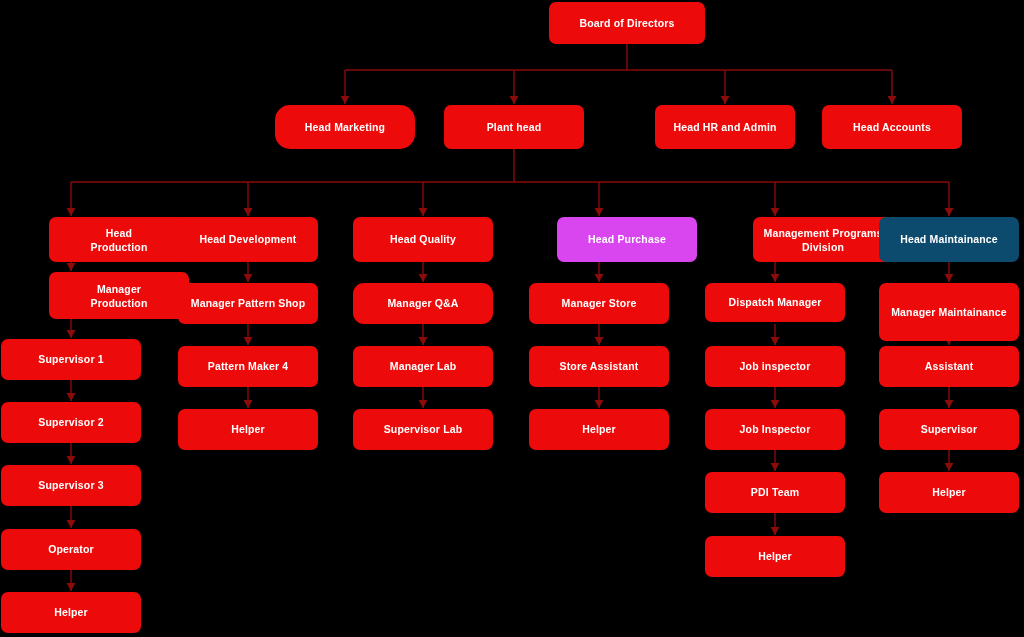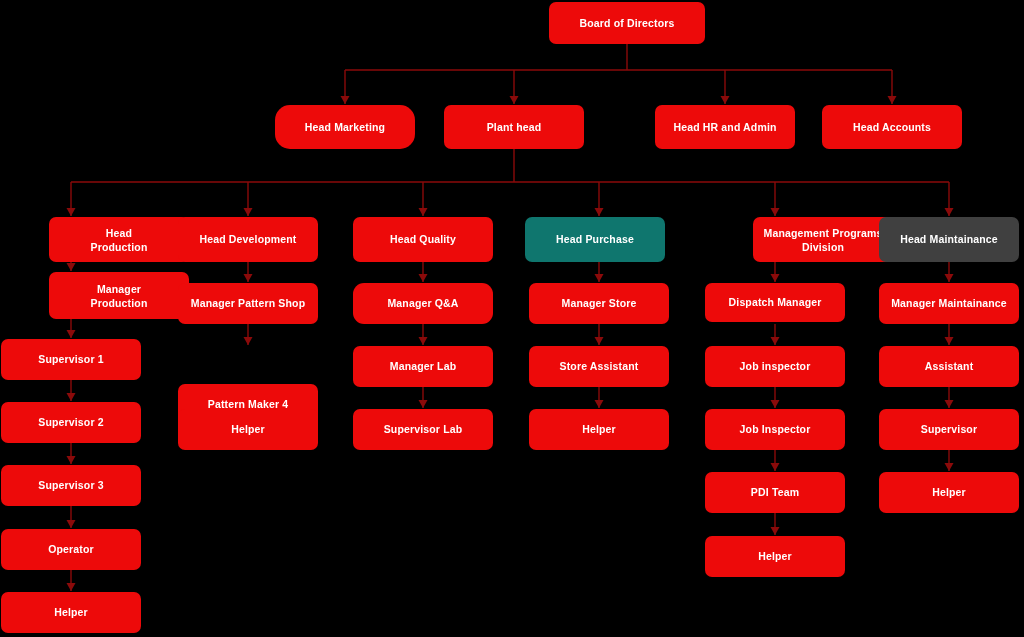--- a/index.html
+++ b/index.html
@@ -145,27 +145,27 @@
       </div>
       <div class="node two-line" style="left: 1px; top: 217px; width: 140px; height: 45px; background: rgb(237, 10, 10); color: rgb(255, 255, 255);">
         <span>Head<br>Production</span>
       </div>
       <div class="node" style="left: 178px; top: 217px; width: 140px; height: 45px; background: rgb(237, 10, 10); color: rgb(255, 255, 255);">
         <span>Head Development</span>
       </div>
       <div class="node" style="left: 353px; top: 217px; width: 140px; height: 45px; background: rgb(237, 10, 10); color: rgb(255, 255, 255);">
         <span>Head Quality</span>
       </div>
-      <div class="node" style="left: 525px; top: 217px; width: 140px; height: 45px; background: #0f766e; color: rgb(255, 255, 255);">
+      <div class="node" style="left: 557px; top: 217px; width: 140px; height: 45px; background: #d946ef; color: rgb(255, 255, 255);">
         <span>Head Purchase</span>
       </div>
       <div class="node two-line" style="left: 705px; top: 217px; width: 140px; height: 45px; background: rgb(237, 10, 10); color: rgb(255, 255, 255);">
         <span>Management Programs<br>Division</span>
       </div>
-      <div class="node" style="left: 879px; top: 217px; width: 140px; height: 45px; background: #404040; color: rgb(255, 255, 255);">
+      <div class="node" style="left: 879px; top: 217px; width: 140px; height: 45px; background: #0c4a6e; color: rgb(255, 255, 255);">
         <span>Head Maintainance</span>
       </div>
       <div class="node two-line" style="left: 1px; top: 272px; width: 140px; height: 47px; background: rgb(237, 10, 10); color: rgb(255, 255, 255);">
         <span>Manager<br>Production</span>
       </div>
       <div class="node" style="left: 1px; top: 339px; width: 140px; height: 41px; background: rgb(237, 10, 10); color: rgb(255, 255, 255);">
         <span>Supervisor 1</span>
       </div>
       <div class="node" style="left: 1px; top: 402px; width: 140px; height: 41px; background: rgb(237, 10, 10); color: rgb(255, 255, 255);">
         <span>Supervisor 2</span>
@@ -175,21 +175,21 @@
       </div>
       <div class="node" style="left: 1px; top: 529px; width: 140px; height: 41px; background: rgb(237, 10, 10); color: rgb(255, 255, 255);">
         <span>Operator</span>
       </div>
       <div class="node" style="left: 1px; top: 592px; width: 140px; height: 41px; background: rgb(237, 10, 10); color: rgb(255, 255, 255);">
         <span>Helper</span>
       </div>
       <div class="node" style="left: 178px; top: 283px; width: 140px; height: 41px; background: rgb(237, 10, 10); color: rgb(255, 255, 255);">
         <span>Manager Pattern Shop</span>
       </div>
-      <div class="node" style="left: 178px; top: 346px; width: 140px; height: 41px; background: rgb(237, 10, 10); color: rgb(255, 255, 255); margin-top: 38px;">
+      <div class="node" style="left: 178px; top: 346px; width: 140px; height: 41px; background: rgb(237, 10, 10); color: rgb(255, 255, 255);">
         <span>Pattern Maker 4</span>
       </div>
       <div class="node" style="left: 178px; top: 409px; width: 140px; height: 41px; background: rgb(237, 10, 10); color: rgb(255, 255, 255);">
         <span>Helper</span>
       </div>
       <div class="node" style="left: 353px; top: 283px; width: 140px; height: 41px; background: rgb(237, 10, 10); color: rgb(255, 255, 255); border-radius: 11px;">
         <span>Manager Q&amp;A</span>
       </div>
       <div class="node" style="left: 353px; top: 346px; width: 140px; height: 41px; background: rgb(237, 10, 10); color: rgb(255, 255, 255);">
         <span>Manager Lab</span>
@@ -214,21 +214,21 @@
       </div>
       <div class="node" style="left: 705px; top: 409px; width: 140px; height: 41px; background: rgb(237, 10, 10); color: rgb(255, 255, 255);">
         <span>Job Inspector</span>
       </div>
       <div class="node" style="left: 705px; top: 472px; width: 140px; height: 41px; background: rgb(237, 10, 10); color: rgb(255, 255, 255);">
         <span>PDI Team</span>
       </div>
       <div class="node" style="left: 705px; top: 536px; width: 140px; height: 41px; background: rgb(237, 10, 10); color: rgb(255, 255, 255);">
         <span>Helper</span>
       </div>
-      <div class="node" style="left: 879px; top: 283px; width: 140px; height: 41px; background: rgb(237, 10, 10); color: rgb(255, 255, 255);">
+      <div class="node" style="left: 879px; top: 283px; width: 140px; height: 58px; background: rgb(237, 10, 10); color: rgb(255, 255, 255);">
         <span>Manager Maintainance</span>
       </div>
       <div class="node" style="left: 879px; top: 346px; width: 140px; height: 41px; background: rgb(237, 10, 10); color: rgb(255, 255, 255);">
         <span>Assistant</span>
       </div>
       <div class="node" style="left: 879px; top: 409px; width: 140px; height: 41px; background: rgb(237, 10, 10); color: rgb(255, 255, 255);">
         <span>Supervisor</span>
       </div>
       <div class="node" style="left: 879px; top: 472px; width: 140px; height: 41px; background: rgb(237, 10, 10); color: rgb(255, 255, 255);">
         <span>Helper</span>

